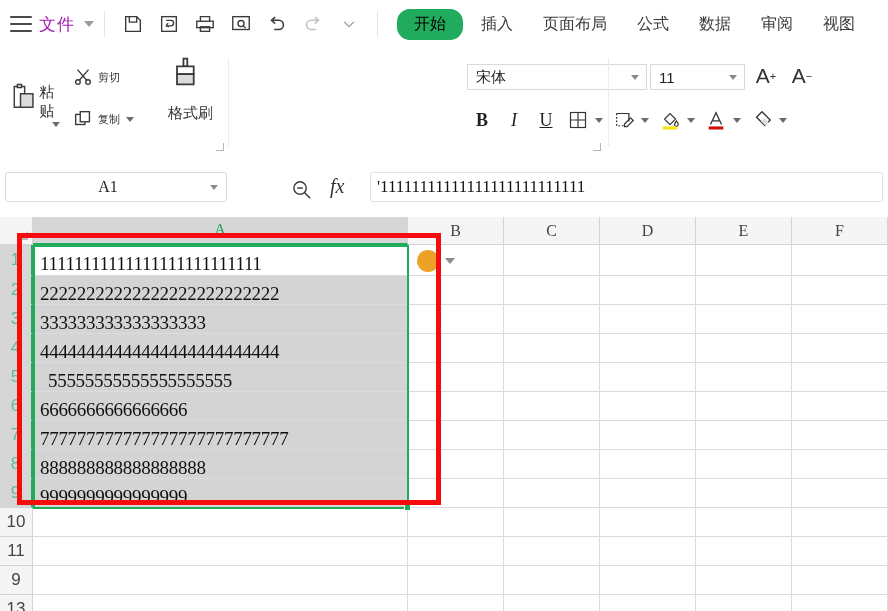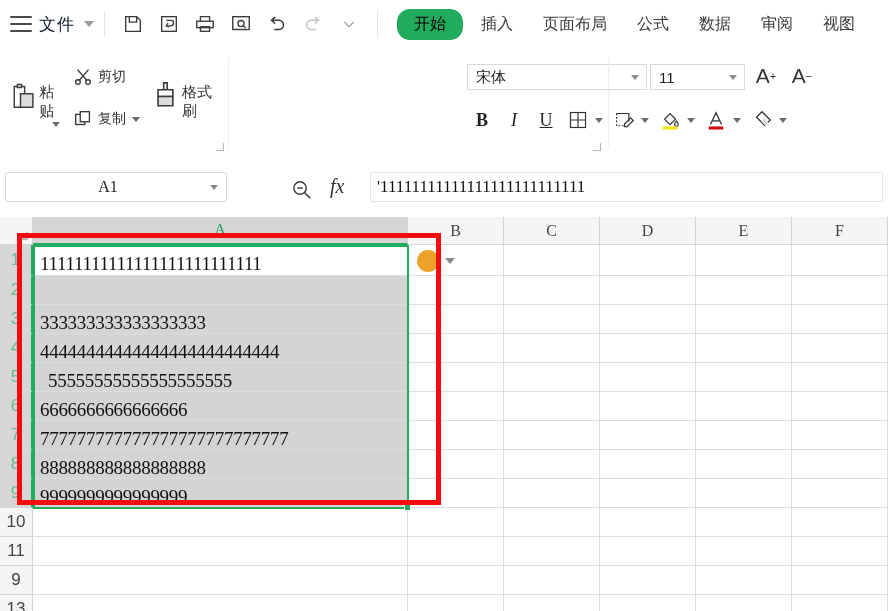--- a/index.html
+++ b/index.html
@@ -24,21 +24,21 @@
     box-sizing: border-box;
     padding-left: 10px;
   }
   .hamburger {
     width: 22px; height: 16px;
     display: flex; flex-direction: column; justify-content: space-between;
     margin-right: 7px;
   }
   .hamburger i { display:block; height: 2px; background: #4a4a4a; border-radius: 1px; }
   .file-label {
-    font-size: 17px; color: #0f172a; letter-spacing: 1px;
+    font-size: 17px; color: #a21caf; letter-spacing: 1px;
   }
   .caret-down {
     width: 0; height: 0;
     border-left: 5px solid transparent;
     border-right: 5px solid transparent;
     border-top: 6px solid #9a9a9a;
     margin-left: 9px;
   }
   .vdiv {
     width: 1px; height: 26px; background: #e2e2e2; margin: 0 10px;
@@ -85,25 +85,25 @@
     position: absolute; left: 6px; top: 8px;
     width: 58px; height: 88px;
     display: flex; align-items: center; justify-content: flex-start;
   }
   .paste-btn .lbl { font-size: 15px; color: #333; margin-top: 4px; }
   .mini-btn {
     position: absolute;
     display: flex; align-items: center;
     height: 30px;
   }
-  .mini-btn .lbl { font-size: 14px; color: #333; margin-left: 4px; }
+  .mini-btn .lbl { font-size: 11px; color: #333; margin-left: 4px; }
   .fmtbrush {
-    position: absolute; left: 150px; top: 8px;
+    position: absolute; left: 168px; top: 8px;
     width: 72px; height: 88px;
-    display: flex; flex-direction: row; align-items: center;
+    display: flex; flex-direction: column; 
   }
   .fmtbrush .lbl { font-size: 15px; color: #333; margin-top: 4px; }
 
   
   .fontbox, .sizebox {
     position: absolute; top: 16px; height: 26px;
     border: 1px solid #d9d9d9; background: #fff;
     display: flex; align-items: center;
     box-sizing: border-box;
   }
@@ -614,20 +614,21 @@
     <div class="gridcell" style="left:696px; top:349px; width:96px; height:29px;"></div>
     <div class="gridcell" style="left:792px; top:349px; width:96px; height:29px;"></div>
 
     <div class="gridcell" style="left:408px; top:378px; width:96px; height:29px;"></div>
     <div class="gridcell" style="left:504px; top:378px; width:96px; height:29px;"></div>
     <div class="gridcell" style="left:600px; top:378px; width:96px; height:29px;"></div>
     <div class="gridcell" style="left:696px; top:378px; width:96px; height:29px;"></div>
     <div class="gridcell" style="left:792px; top:378px; width:96px; height:29px;"></div>
 
     <div class="celltext" style="left:40px; top:37px;">11111111111111111111111111</div>
+    <div class="celltext" style="left:40px; top:67px;">22222222222222222222222222</div>
     <div class="celltext" style="left:40px; top:96px;">333333333333333333</div>
     <div class="celltext" style="left:40px; top:125px;">44444444444444444444444444</div>
     <div class="celltext" style="left:48px; top:154px;">55555555555555555555</div>
     <div class="celltext" style="left:40px; top:183px;">6666666666666666</div>
     <div class="celltext" style="left:40px; top:212px;">777777777777777777777777777</div>
     <div class="celltext" style="left:40px; top:241px;">888888888888888888</div>
     <div class="celltext" style="left:40px; top:270px;">9999999999999999</div>
 
     <div class="selbox" style="left:33px; top:28px; width:376px; height:264px;"></div>
     <div class="fillhandle" style="left:404px; top:287px;"></div>

